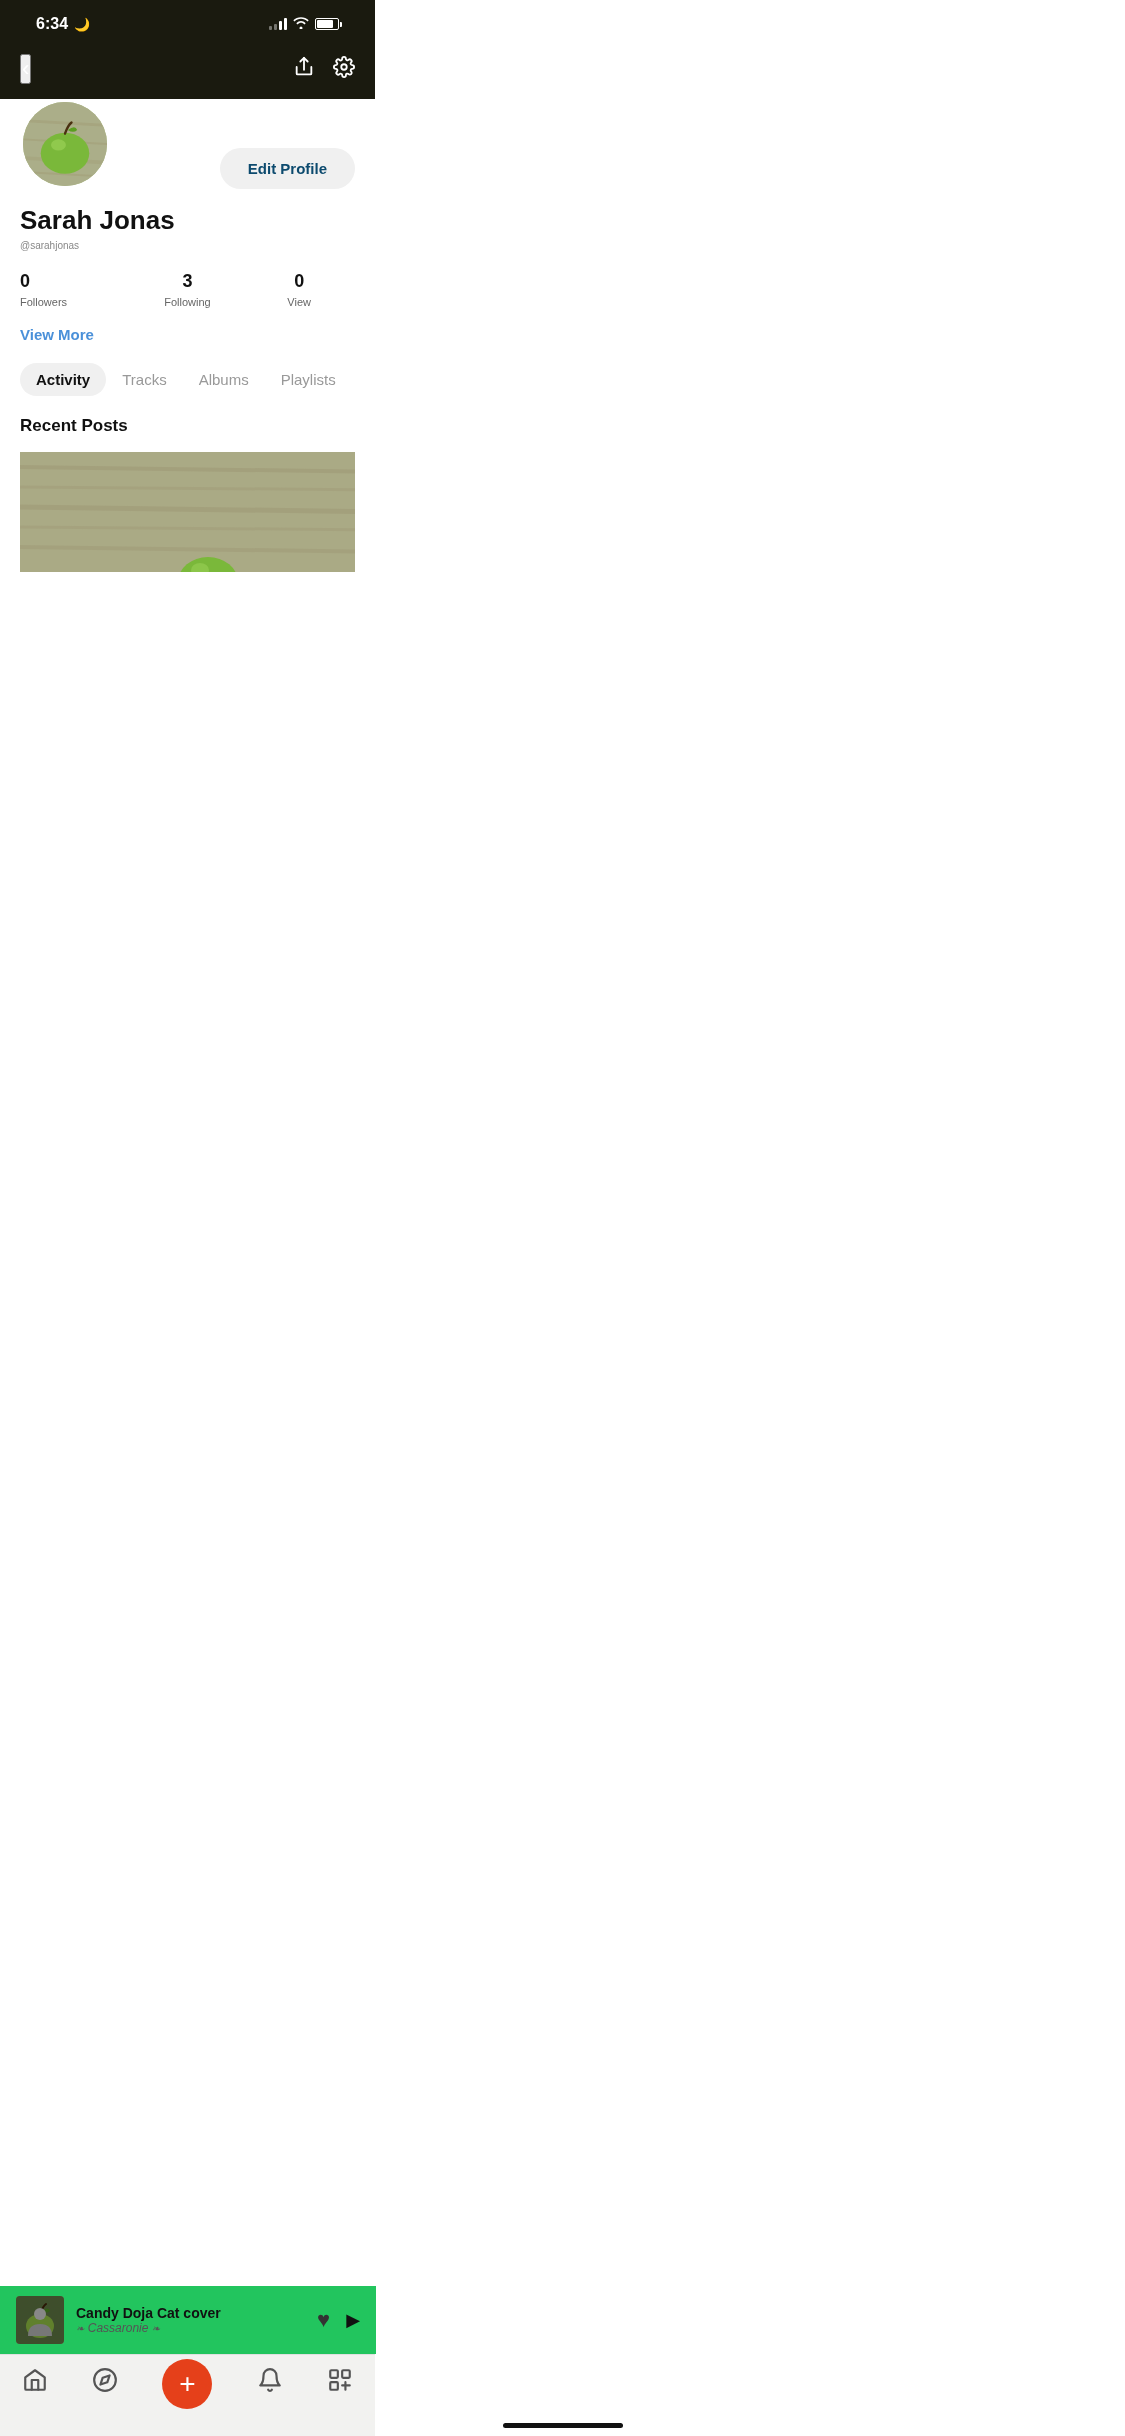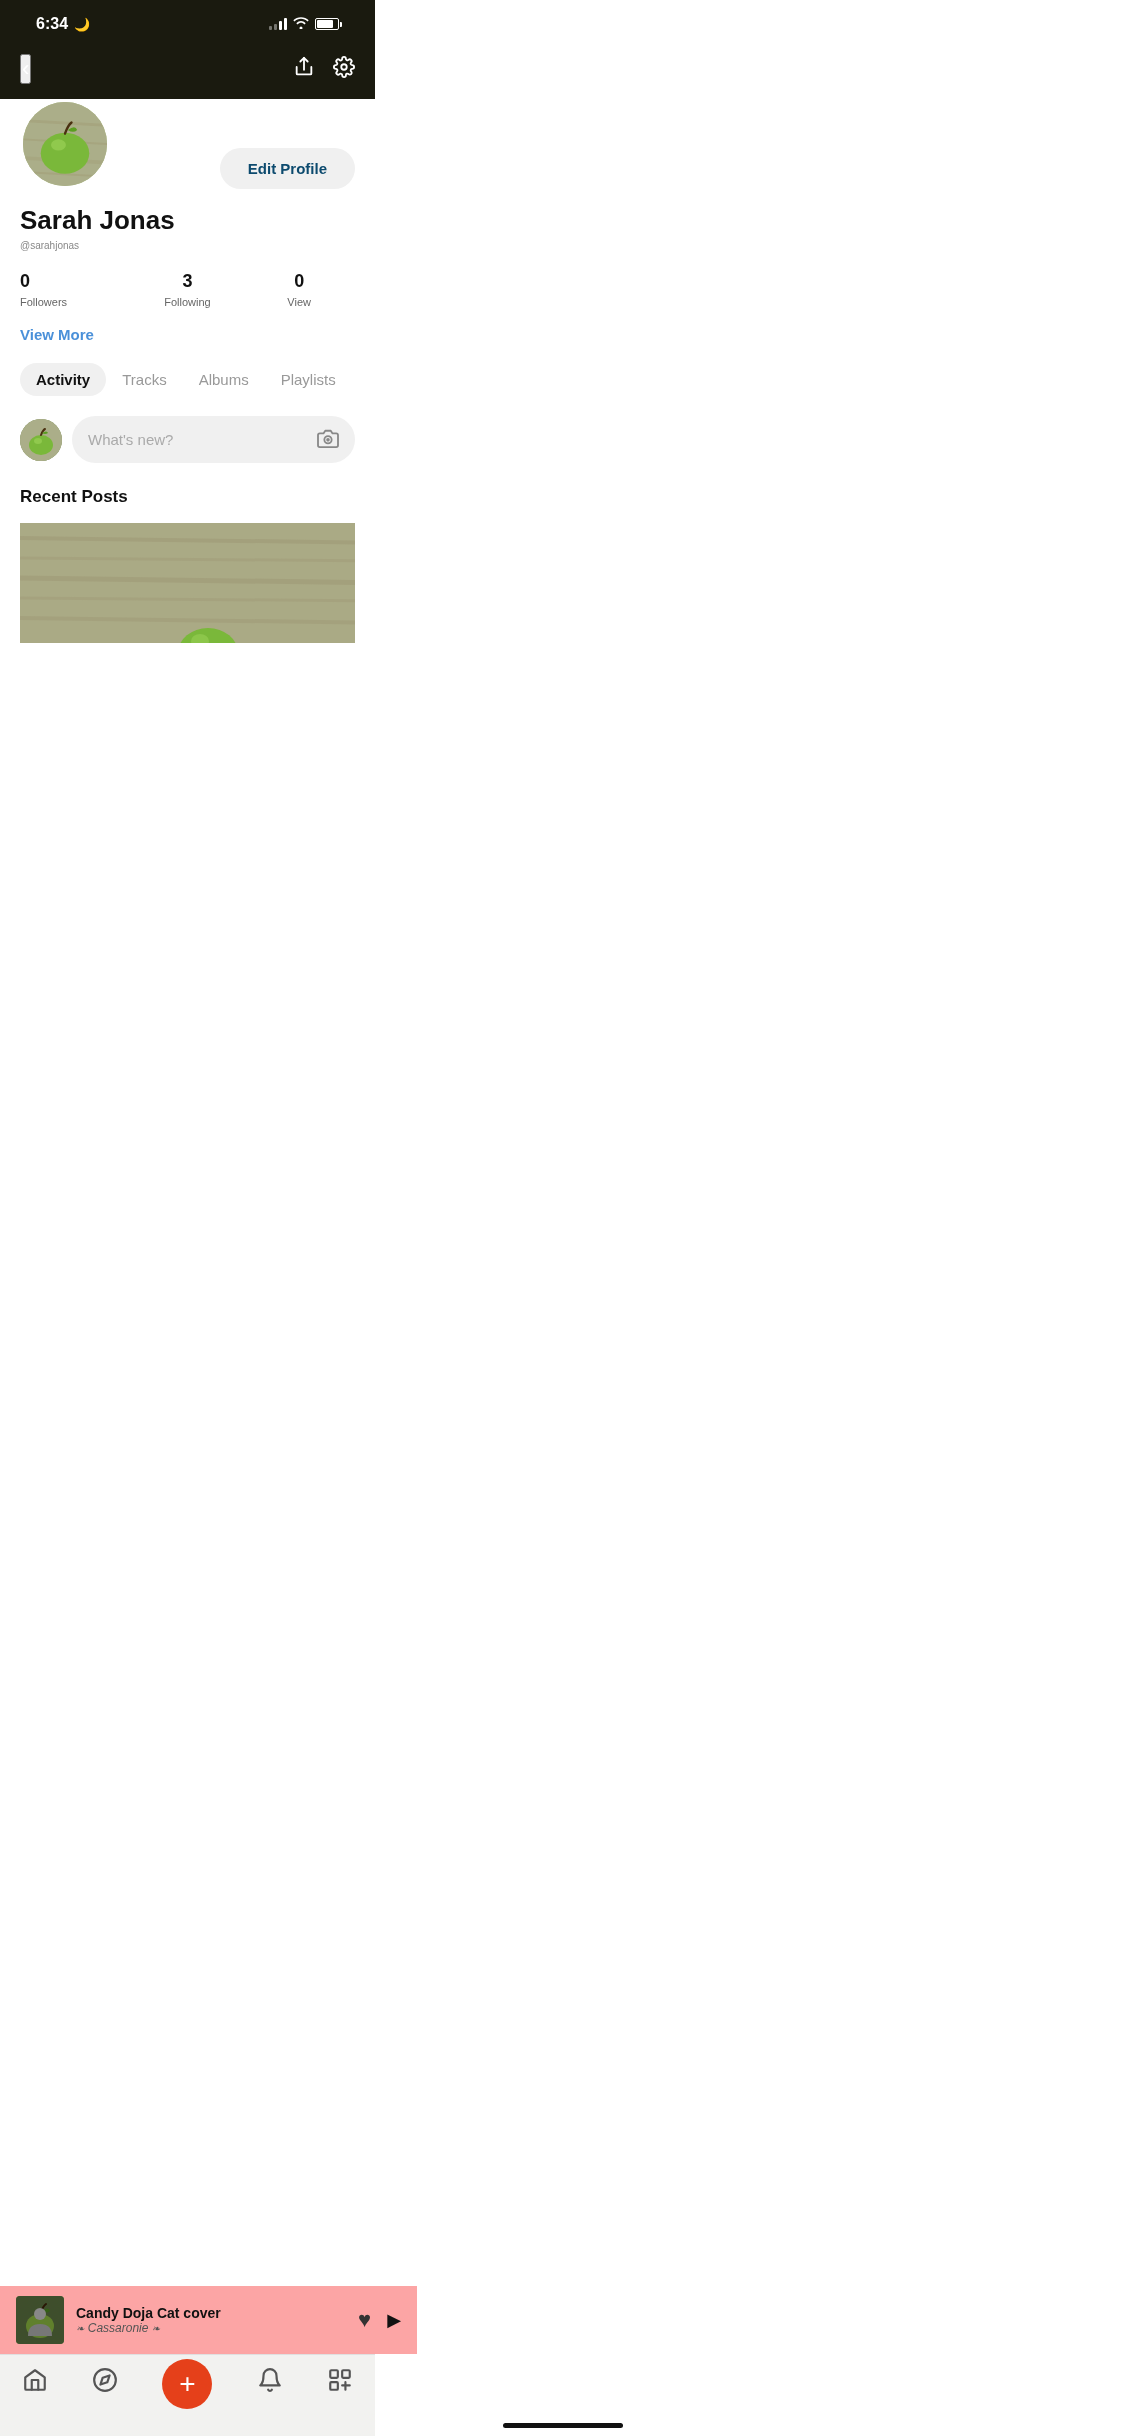--- a/index.html
+++ b/index.html
@@ -249,22 +249,22 @@
       overflow: hidden;
       margin-bottom: 0;
     }
 
     
     .now-playing {
       position: fixed;
       bottom: 82px;
       left: 0;
       right: 0;
-      width: 417px;
-      background: #fca5a5;
+      width: 376px;
+      background: #22c55e;
       padding: 10px 16px;
       display: flex;
       align-items: center;
       gap: 12px;
     }
     .now-playing-thumb {
       width: 48px;
       height: 48px;
       border-radius: 4px;
       overflow: hidden;
@@ -444,42 +444,20 @@
   <span class="view-more">View More</span>
 
   <div class="tabs-container">
     <div class="tab-item active">Activity</div>
     <div class="tab-item">Tracks</div>
     <div class="tab-item">Albums</div>
     <div class="tab-item">Playlists</div>
     <div class="tab-item">Bands</div>
   </div>
 
-  <div class="post-input-row">
-    <div class="post-avatar">
-      <svg viewBox="0 0 42 42" xmlns="http://www.w3.org/2000/svg">
-        <rect width="42" height="42" fill="#9aab80"></rect>
-        <rect width="42" height="42" fill="#b8b090" opacity="0.6"></rect>
-        <ellipse cx="21" cy="26" rx="12" ry="10" fill="#7ab83a"></ellipse>
-        <ellipse cx="18" cy="22" rx="4" ry="3" fill="#9ed45a" opacity="0.6"></ellipse>
-        <path d="M21 16 Q23 11 25 10" stroke="#4a3010" stroke-width="2" fill="none" stroke-linecap="round"></path>
-        <path d="M22 14 Q27 11 28 14 Q25 16 22 14Z" fill="#5a9e20"></path>
-      </svg>
-    </div>
-    <div class="post-input-field">
-      <span style="color:#aaa;">What's new?</span>
-      <span>
-        <svg width="22" height="20" viewBox="0 0 24 22" fill="none" stroke="#888" stroke-width="2" stroke-linecap="round" stroke-linejoin="round">
-          <path d="M23 19a2 2 0 01-2 2H3a2 2 0 01-2-2V8a2 2 0 012-2h4l2-3h6l2 3h4a2 2 0 012 2z"></path>
-          <circle cx="12" cy="13" r="4"></circle>
-          <circle cx="12" cy="13" r="1" fill="#888"></circle>
-        </svg>
-      </span>
-    </div>
-  </div>
 
   <div class="recent-posts-label">Recent Posts</div>
 
   <div class="post-image-preview">
     <svg width="375" height="120" viewBox="0 0 375 120" xmlns="http://www.w3.org/2000/svg">
       <rect width="375" height="120" fill="#9aab80"></rect>
 
       <rect width="375" height="120" fill="#b0aa88" opacity="0.7"></rect>
       <line x1="0" y1="15" x2="375" y2="20" stroke="#9a9270" stroke-width="4" opacity="0.4"></line>
       <line x1="0" y1="35" x2="375" y2="38" stroke="#9a9270" stroke-width="3" opacity="0.3"></line>

